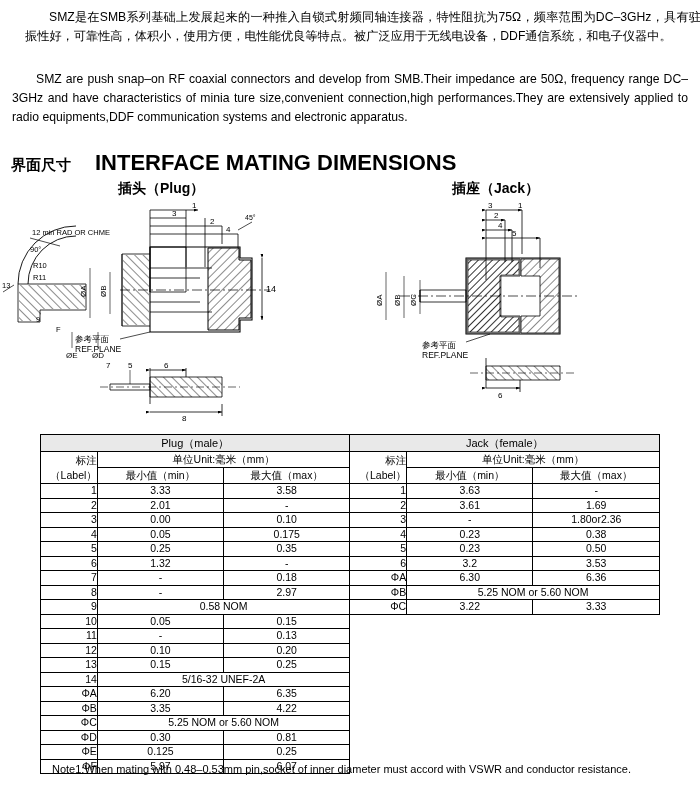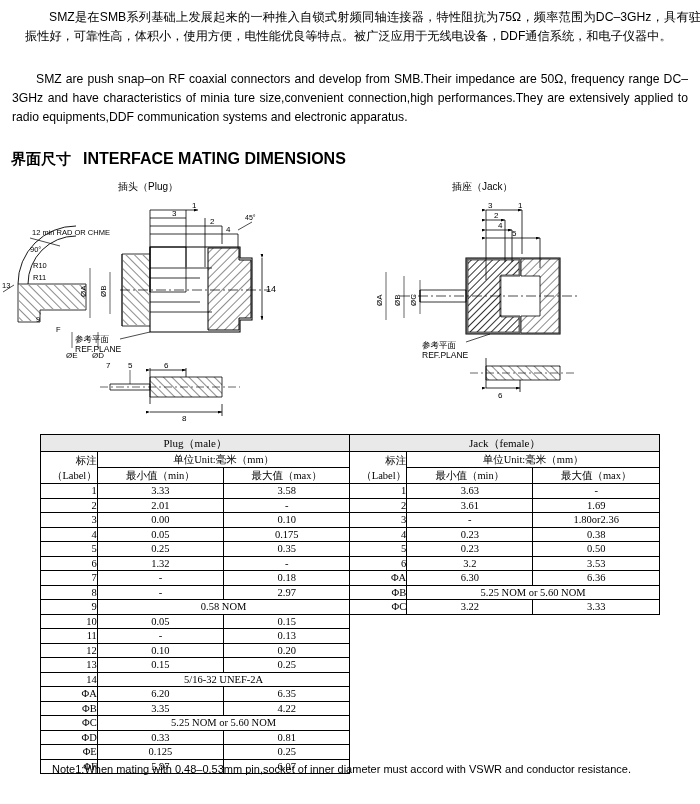--- a/index.html
+++ b/index.html
@@ -19,37 +19,37 @@
     letter-spacing:0px;
   }
   #intro-cn{position:absolute;left:12px;top:8px;width:676px;text-indent:24px;margin-left:13px;}
   #intro-en{position:absolute;left:12px;top:70px;width:676px;text-indent:24px;}
 
   #section-title{
     position:absolute;left:4px;top:150px;width:690px;
     font-size:16px;font-weight:bold;letter-spacing:0px;
   }
   #section-title .cn{font-size:15px;margin-left:7px;}
-  #section-title .en{font-size:16px;margin-left:12px;text-align:center;}
+  #section-title .en{font-size:22px;margin-left:24px;text-align:center;}
 
   
   #drawing{
     position:absolute;left:0;top:172px;width:700px;height:250px;
   }
   .cap{
-    position:absolute;font-size:10px;font-weight:normal;
+    position:absolute;font-size:14px;font-weight:bold;
   }
   #cap-plug{left:118px;top:8px;}
   #cap-jack{left:452px;top:8px;}
 
   .svgwrap{position:absolute;left:0;top:0;width:700px;height:250px;}
 
   
   #tbl-wrap{position:absolute;left:40px;top:434px;width:620px;}
-  table{border-collapse:collapse;width:620px;font-size:10.5px;font-family:Liberation Serif, serif;}
+  table{border-collapse:collapse;width:620px;font-size:10.5px;}
   td,th{
     border:1px solid #000;
     text-align:center;
     padding:0;
     height:13.5px;
     line-height:13.5px;
     font-weight:normal;
   }
   .hdr-main{font-size:11px;height:16px;line-height:16px;}
   .hdr-sub{font-size:10.5px;height:15px;line-height:15px;}
@@ -367,21 +367,21 @@
           <td class="val-col">4.22</td>
           <td colspan="3" style="border: none;"></td>
         </tr>
         <tr>
           <td class="lbl-col">ΦC</td>
           <td colspan="2">5.25 NOM or 5.60 NOM</td>
           <td colspan="3" style="border: none;"></td>
         </tr>
         <tr>
           <td class="lbl-col">ΦD</td>
-          <td class="val-col">0.33</td>
+          <td class="val-col">0.30</td>
           <td class="val-col">0.81</td>
           <td colspan="3" style="border: none;"></td>
         </tr>
         <tr>
           <td class="lbl-col">ΦE</td>
           <td class="val-col">0.125</td>
           <td class="val-col">0.25</td>
           <td colspan="3" style="border: none;"></td>
         </tr>
         <tr>

